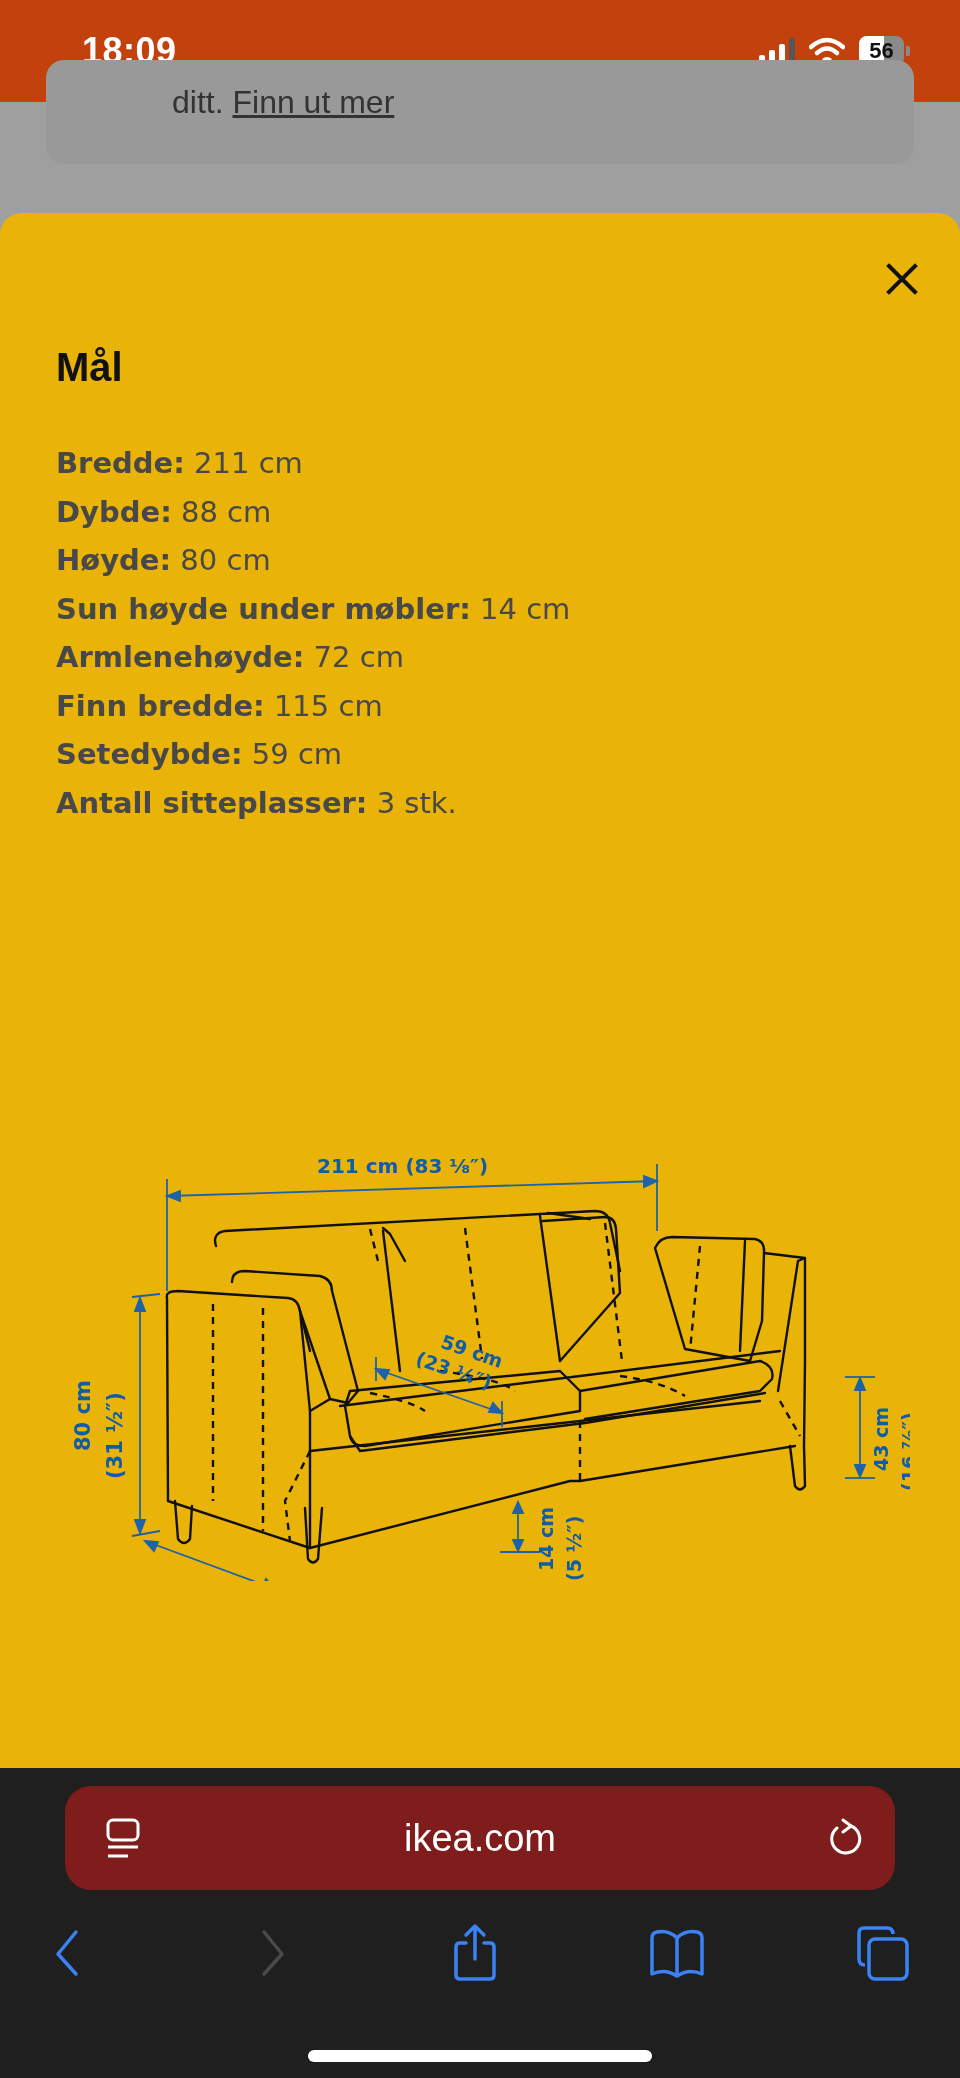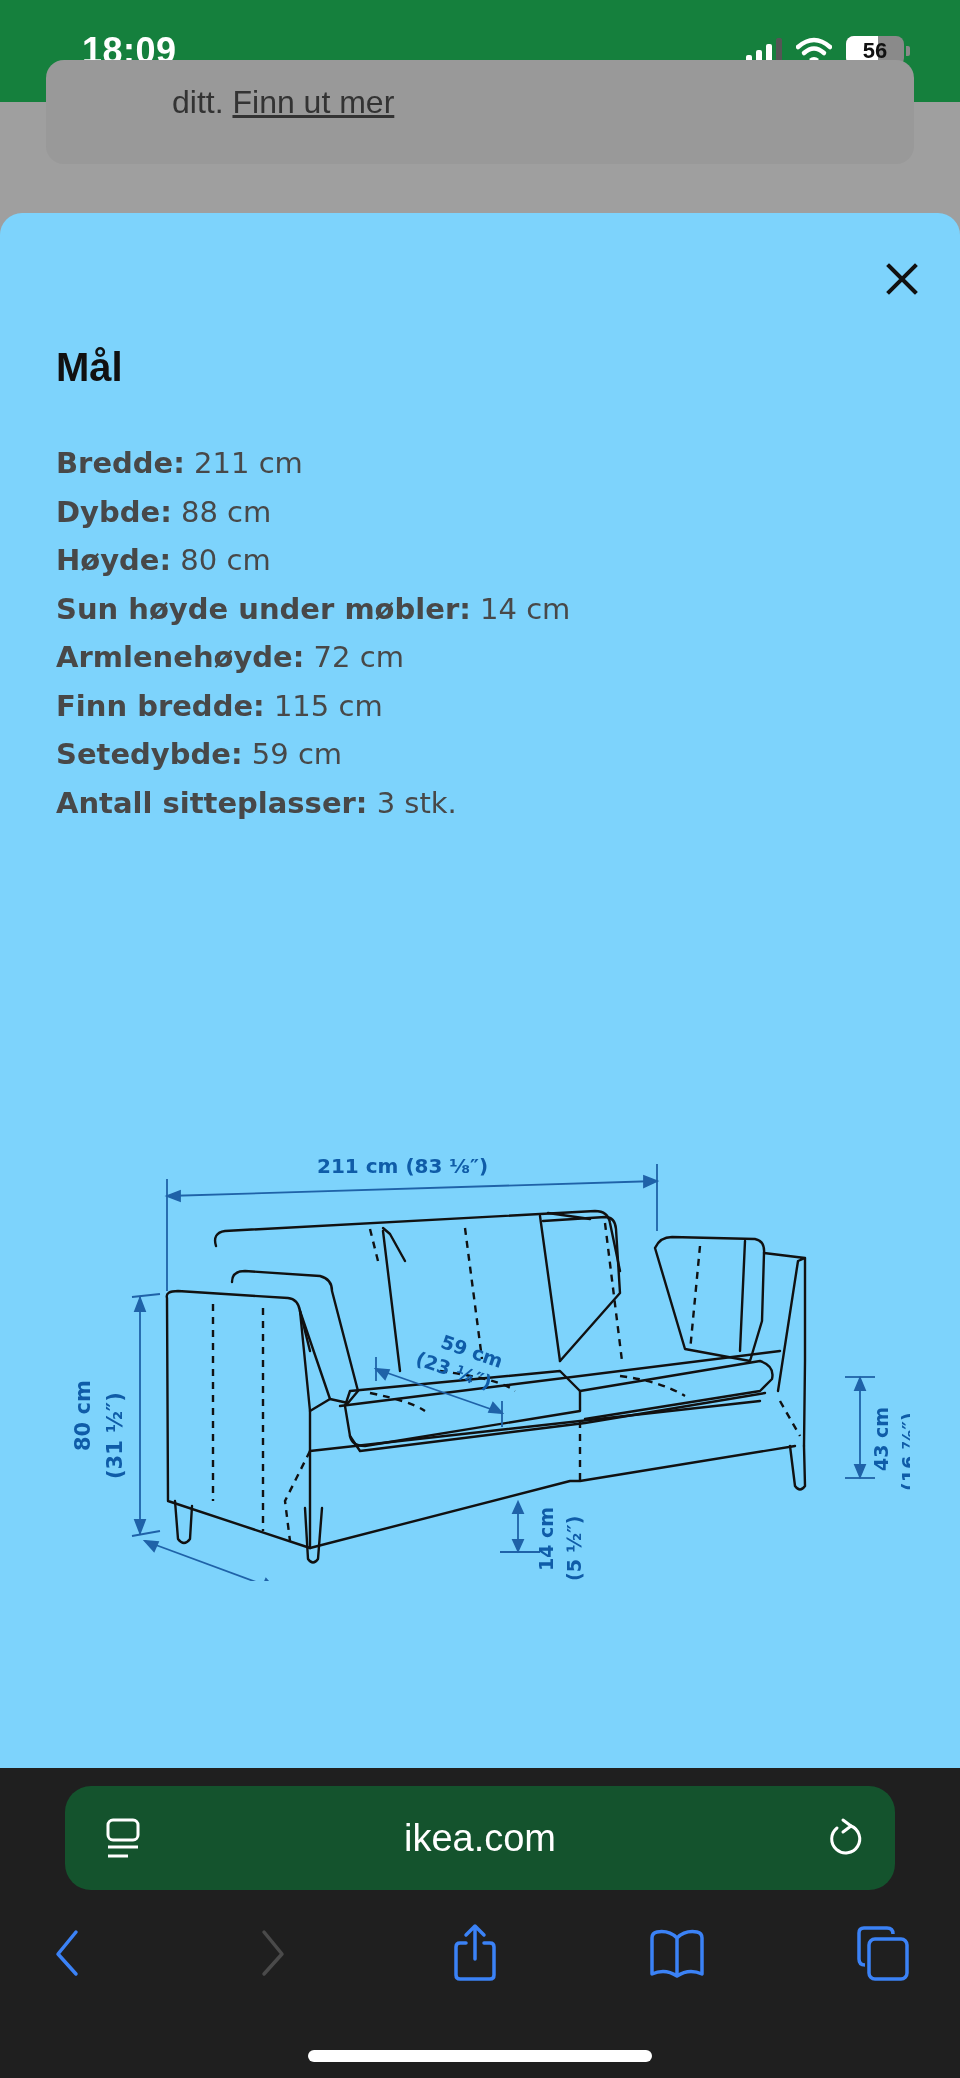--- a/index.html
+++ b/index.html
@@ -1,49 +1,49 @@
 <!DOCTYPE html>
 <html><head>
 <meta charset="utf-8">
 <style>
   * { box-sizing: border-box; margin: 0; padding: 0; }
   html, body { width: 960px; height: 2078px; overflow: hidden; background: #9f9f9f; }
   body { position: relative; font-family: "DejaVu Sans", "Liberation Sans", sans-serif; }
 
   
-  .status-bar { position: absolute; left: 0; top: 0; width: 960px; height: 102px; background: #15803d; color: #fff; }
+  .status-bar { position: absolute; left: 0; top: 0; width: 960px; height: 102px; background: #c2410c; color: #fff; }
   .status-time { position: absolute; left: 82px; top: 30px; font-family: "Liberation Sans", sans-serif; font-size: 36px; font-weight: bold; letter-spacing: 0.5px; }
   .status-icons { position: absolute; right: 50px; top: 36px; display: flex; align-items: center; gap: 14px; }
   .signal { display: flex; align-items: flex-end; gap: 4px; height: 28px; }
   .signal span { width: 6px; background: #fff; border-radius: 2px; }
   .signal span.dim { background: #555; }
-  .battery { position: relative; width: 58px; height: 30px; border-radius: 8px; background: #8a8a8a; overflow: hidden; }
+  .battery { position: relative; width: 45px; height: 30px; border-radius: 8px; background: #8a8a8a; overflow: hidden; }
   .battery-fill { position: absolute; left: 0; top: 0; bottom: 0; width: 56%; background: #fff; }
   .battery-text { position: absolute; inset: 0; display: flex; align-items: center; justify-content: center; color: #111; font-family: "Liberation Sans", sans-serif; font-weight: bold; font-size: 22px; }
   .battery-nub { width: 4px; height: 10px; background: #8a8a8a; border-radius: 0 2px 2px 0; margin-left: -12px; }
 
   
   .bg-card { position: absolute; left: 46px; top: 60px; width: 868px; height: 104px; background: #999999; border-radius: 18px; }
   .bg-text { position: absolute; left: 172px; top: 84px; font-family: "Liberation Sans", sans-serif; font-size: 32px; color: #333; }
   .bg-text a { color: #333; text-decoration: underline; }
 
   
-  .sheet { position: absolute; left: 0; top: 213px; width: 960px; height: 1555px; background: #7dd3fc; border-radius: 22px 22px 0 0; }
+  .sheet { position: absolute; left: 0; top: 213px; width: 960px; height: 1555px; background: #eab308; border-radius: 22px 22px 0 0; }
   .close-btn { position: absolute; right: 36px; top: 44px; width: 44px; height: 44px; display: flex; align-items: center; justify-content: center; cursor: pointer; }
   .sheet-title { position: absolute; left: 56px; top: 132px; font-family: "Liberation Sans", sans-serif; font-size: 40px; font-weight: bold; color: #111; }
   .spec-list { position: absolute; left: 56px; top: 226px; list-style: none; }
   .spec-list li { font-size: 29px; line-height: 48.5px; color: #484848; white-space: nowrap; }
   .spec-list li b { font-weight: bold; color: #484848; }
 
   .diagram { position: absolute; left: 60px; top: 848px; width: 850px; height: 520px; }
   .diagram svg text { font-family: "DejaVu Sans", sans-serif; font-weight: bold; fill: #0f5ca8; }
 
   
   .browser-chrome { position: absolute; left: 0; top: 1768px; width: 960px; height: 310px; background: #1f1f1f; }
-  .url-bar { position: absolute; left: 65px; top: 18px; width: 830px; height: 104px; background: #14532d; border-radius: 26px; display: flex; align-items: center; justify-content: center; }
+  .url-bar { position: absolute; left: 65px; top: 18px; width: 830px; height: 104px; background: #7f1d1d; border-radius: 26px; display: flex; align-items: center; justify-content: center; }
   .url-text { color: #fff; font-family: "Liberation Sans", sans-serif; font-size: 38px; }
   .url-left-icon { position: absolute; left: 38px; top: 30px; }
   .url-reload-icon { position: absolute; right: 30px; top: 30px; }
   .toolbar { position: absolute; left: 0; top: 150px; width: 960px; height: 80px; }
   .tb-btn { position: absolute; top: 0; width: 70px; height: 70px; display: flex; align-items: center; justify-content: center; }
   .home-indicator { position: absolute; left: 308px; top: 282px; width: 344px; height: 12px; border-radius: 6px; background: #fff; }
 </style>
 </head>
 <body>
 

